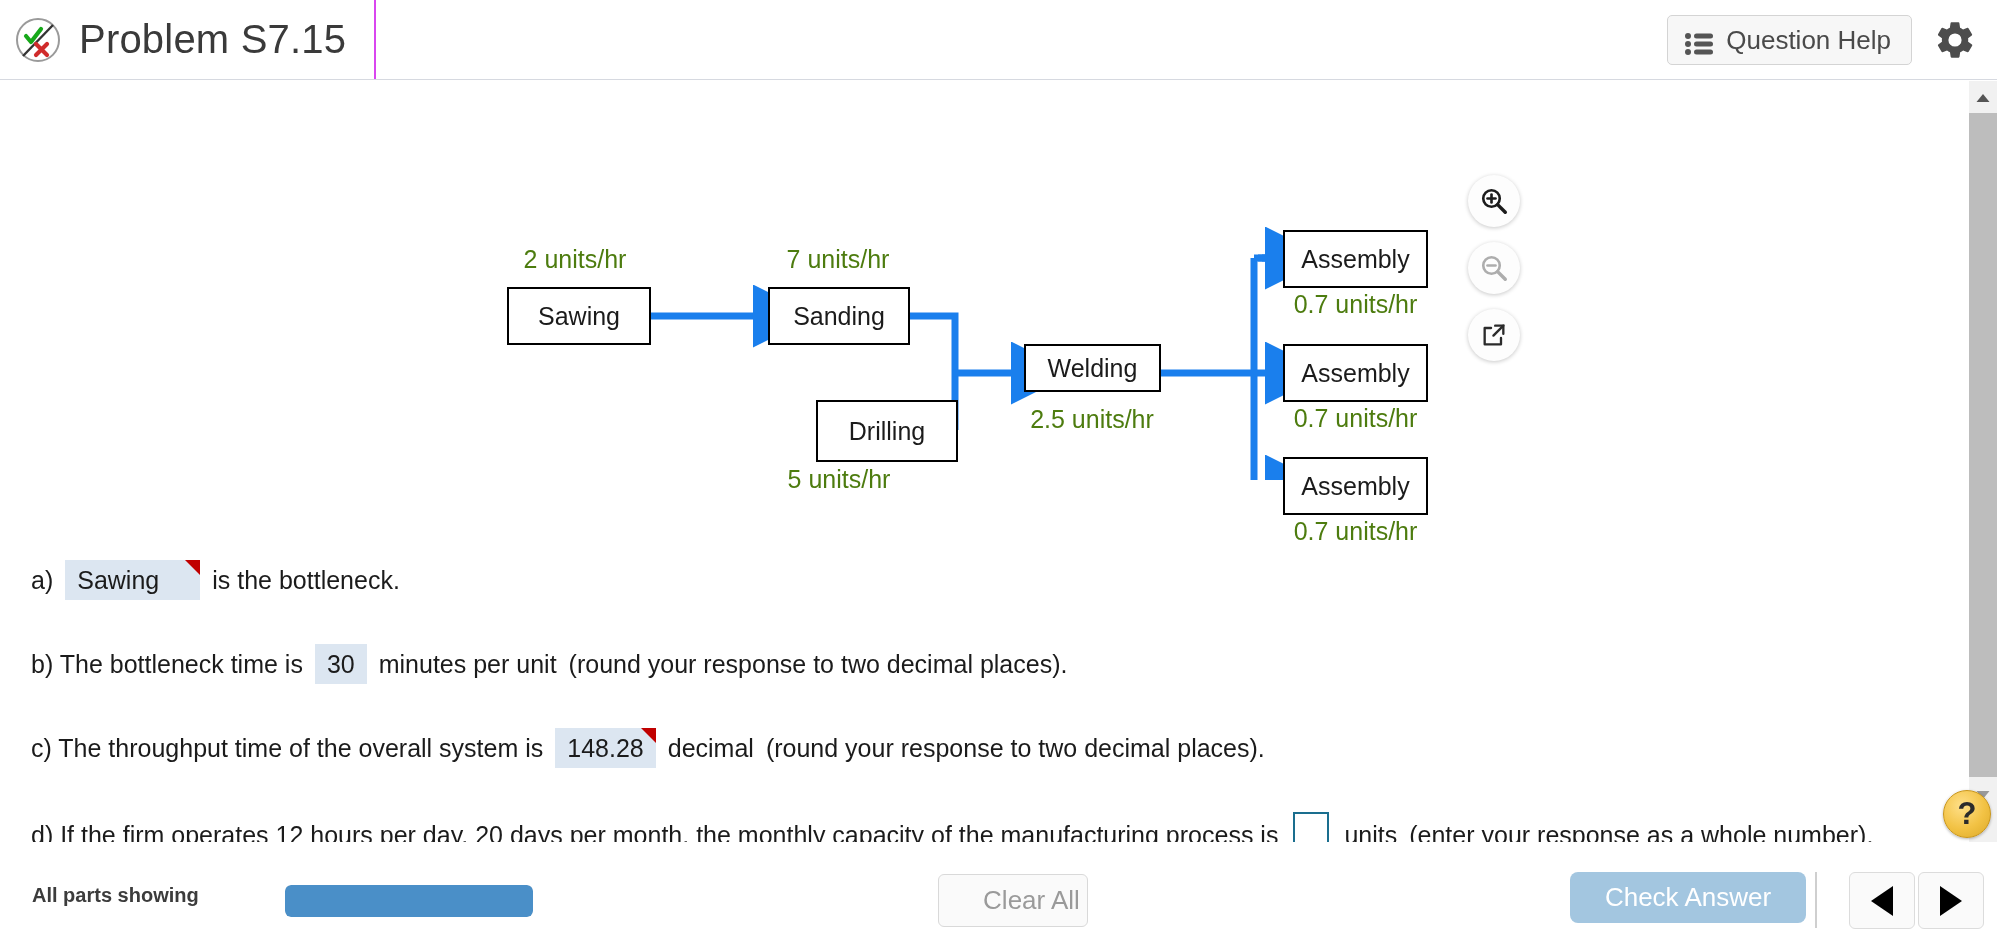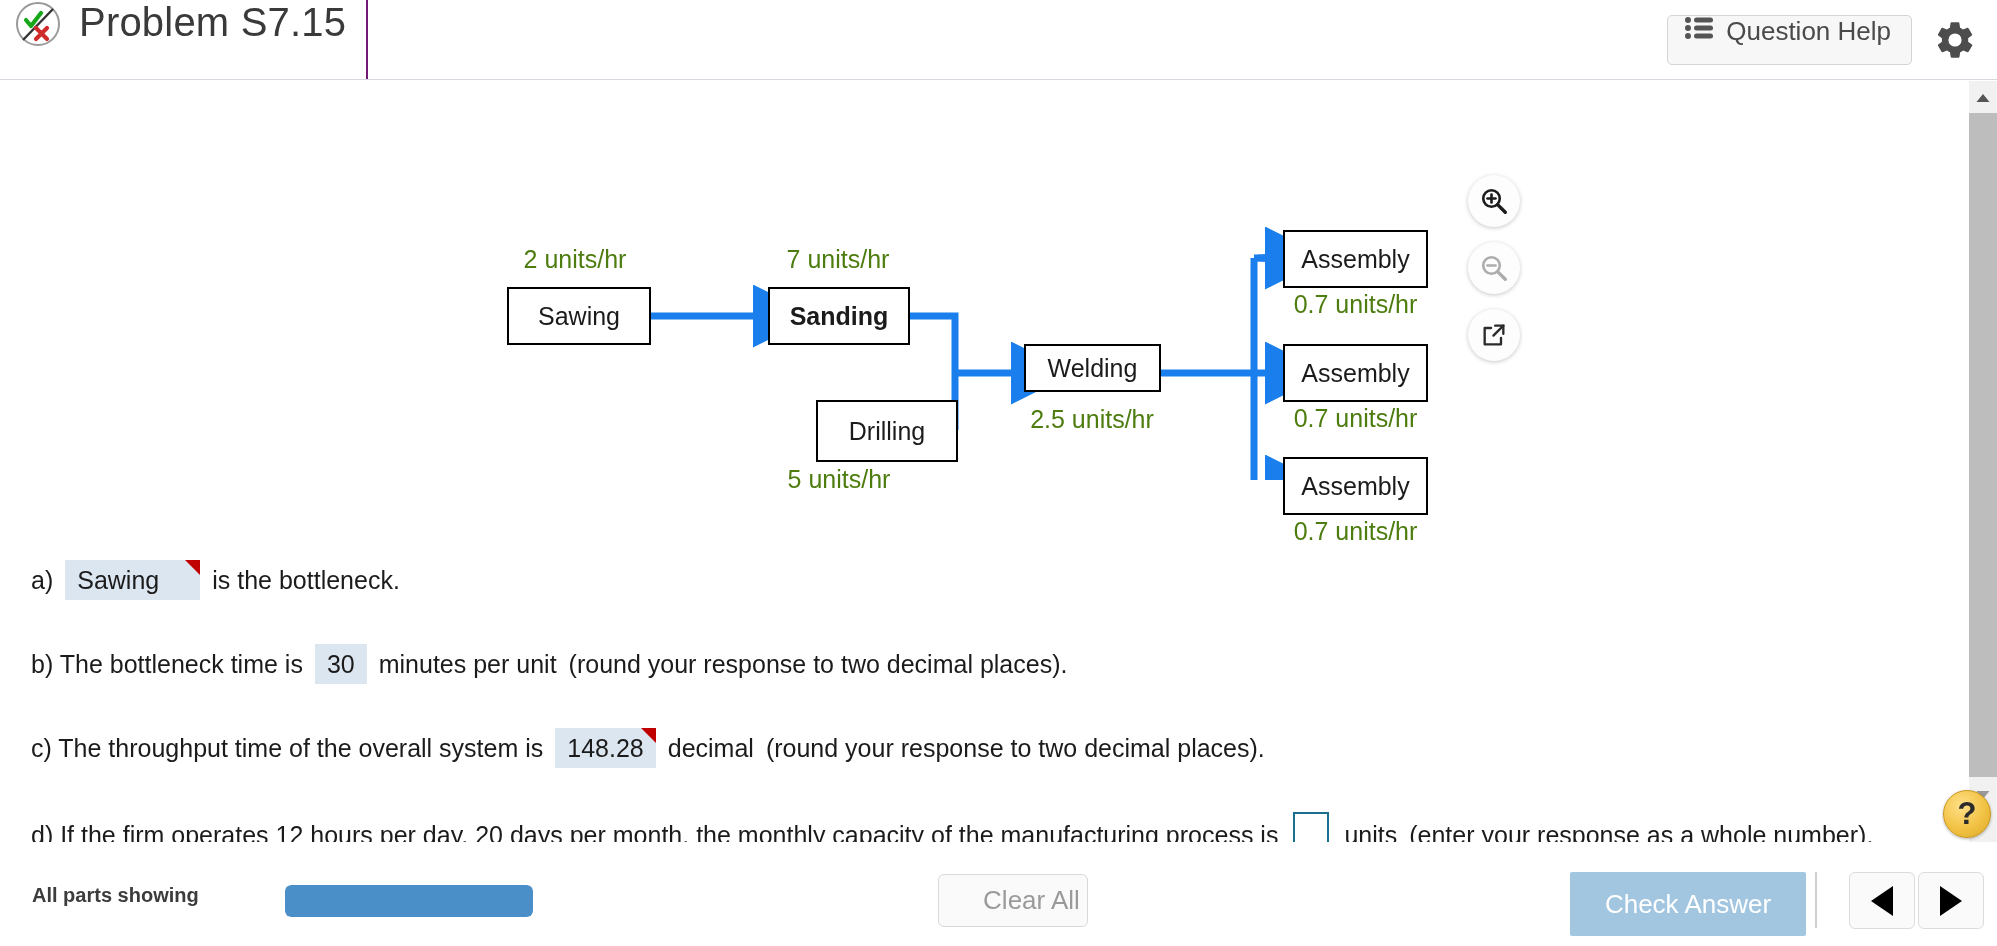--- a/index.html
+++ b/index.html
@@ -11,31 +11,31 @@
   }
   .app { position: relative; width: 1997px; height: 946px; background: #fff; }
 
   
   .header {
     position: absolute; top: 0; left: 0; width: 1997px; height: 80px;
     background: #fff; border-bottom: 1px solid #d6d9e0;
   }
   .title-zone {
     position: absolute; left: 14px; top: 0; height: 79px;
-    display: flex; gap: 17px;
-    padding-right: 20px; border-right: 2px solid #701a75;
+    display: flex; align-items: center; gap: 17px;
+    padding-right: 28px; border-right: 2px solid #d946ef;
   }
   .title-icon { width: 48px; height: 48px; flex: none; }
   .page-title {
     font-size: 40px; color: #3a3a3a; font-weight: 400; white-space: nowrap;
     letter-spacing: .2px;
   }
   .question-help {
     position: absolute; right: 85px; top: 15px;
-    display: flex; align-items: flex-start; gap: 13px;
+    display: flex; align-items: flex-end; gap: 13px;
     height: 50px; padding: 0 20px 8px 17px;
     background: #f7f7f7; border: 1px solid #d4d4d4; border-radius: 5px;
     cursor: pointer;
   }
   .qh-label { font-size: 26px; color: #4a4a4a; white-space: nowrap; }
   .gear-btn {
     position: absolute; right: 20px; top: 18px;
     width: 44px; height: 44px; cursor: pointer;
   }
 
@@ -135,22 +135,22 @@
   }
   .progress-fill { height: 100%; width: 100%; background: #4a8fc8; border-radius: 6px; }
   .clear-all {
     position: absolute; left: 938px; top: 874px;
     width: 150px; height: 53px;
     background: #fafafa; border: 1px solid #d9d9d9; border-radius: 6px;
     font-size: 26px; color: #9a9a9a; font-family: inherit; cursor: pointer; padding-left: 37px;
   }
   .check-answer {
     position: absolute; right: 191px; top: 872px;
-    width: 236px; height: 64px;
-    background: #a3c6e0; border: none; border-radius: 2px;
+    width: 236px; height: 51px;
+    background: #a3c6e0; border: none; border-radius: 8px;
     font-size: 26px; color: #ffffff; font-family: inherit; cursor: pointer;
   }
   .nav-sep {
     position: absolute; right: 180px; top: 872px; width: 2px; height: 56px;
     background: #cfcfcf;
   }
   .nav-group { position: absolute; right: 13px; top: 872px; display: flex; }
   .nav-btn {
     width: 66px; height: 57px; background: #fafafa;
     border: 1px solid #dcdcdc; border-radius: 6px;
@@ -221,21 +221,21 @@
         <line x1="1258" y1="178" x2="1272" y2="178" stroke="#1a7fed" stroke-width="7"></line>
         <line x1="1262" y1="178" x2="1272" y2="178" stroke="#1a7fed" stroke-width="7" marker-end="url(#ah)"></line>
         <line x1="1254" y1="293" x2="1272" y2="293" stroke="#1a7fed" stroke-width="7" marker-end="url(#ah)"></line>
         <line x1="1254" y1="406" x2="1272" y2="406" stroke="#1a7fed" stroke-width="7" marker-end="url(#ah)"></line>
       </svg>
 
       <div class="plabel" style="left:505px; top:165px; width:140px;">2 units/hr</div>
       <div class="pbox" style="left:507px; top:207px; width:144px; height:58px;">Sawing</div>
 
       <div class="plabel" style="left:768px; top:165px; width:140px;">7 units/hr</div>
-      <div class="pbox" style="left:768px; top:207px; width:142px; height:58px;font-weight:bold;">Sanding</div>
+      <div class="pbox" style="left:768px; top:207px; width:142px; height:58px;">Sanding</div>
 
       <div class="pbox" style="left:768px; top:320px; width:142px; height:62px;margin-left:48px;">Drilling</div>
       <div class="plabel" style="left:768px; top:385px; width:142px;">5 units/hr</div>
 
       <div class="pbox" style="left:1024px; top:264px; width:137px; height:48px;">Welding</div>
       <div class="plabel" style="left:1016px; top:325px; width:152px;">2.5 units/hr</div>
 
       <div class="pbox" style="left:1283px; top:150px; width:145px; height:58px;">Assembly</div>
       <div class="plabel" style="left:1283px; top:210px; width:145px;">0.7 units/hr</div>
 

